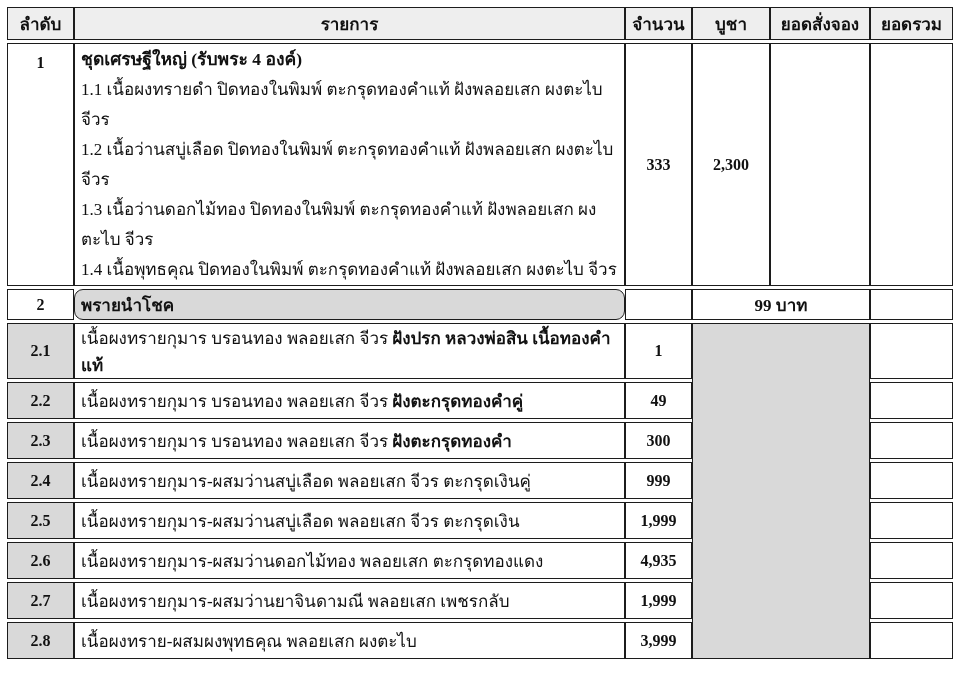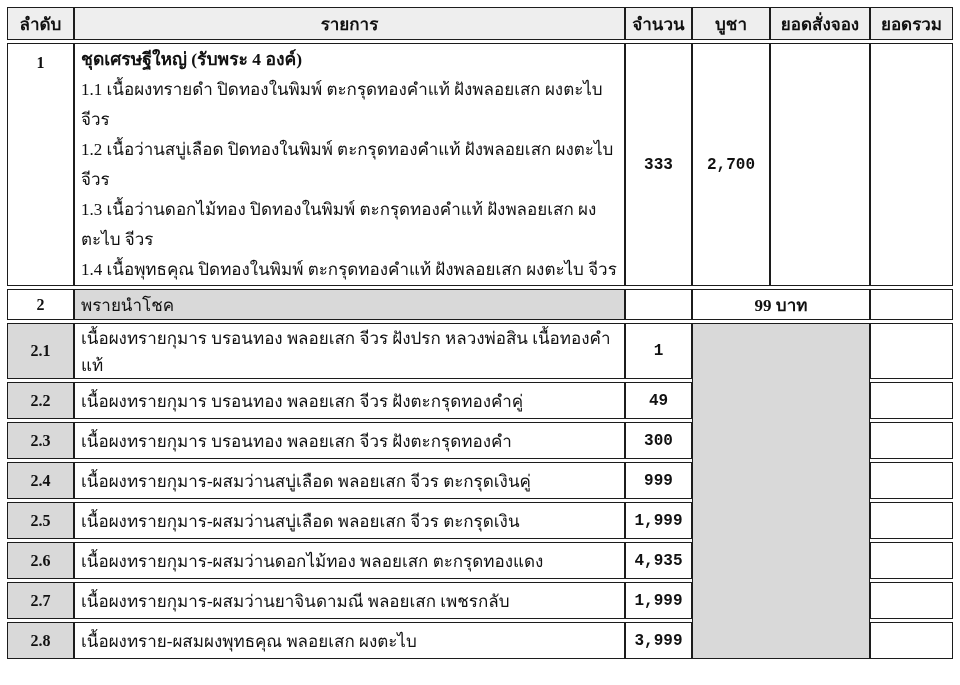--- a/index.html
+++ b/index.html
@@ -25,23 +25,23 @@
   th {
     background: #eeeeee;
     font-weight: bold;
     font-size: 17px;
     height: 33px;
     text-align: center;
   }
   td.no-cell { text-align: center; font-weight: bold; font-size: 16px; }
   td.shade { background: #d9d9d9; }
   td.item-cell { text-align: left; padding-left: 6px; font-size: 17px; }
-  td.num-cell { text-align: center; font-weight: bold; font-size: 16px; font-family: Liberation Mono, monospace; }
+  td.num-cell { text-align: center; font-weight: bold; font-size: 16px; }
   td.note-cell { text-align: center; font-weight: bold; font-size: 17px; }
-  .bold { font-weight: normal; }
+  .bold { font-weight: bold; border-radius: 9px; }
   
   tr.row-1 td { height: 153px; }
   tr.row-1 td.no-cell { vertical-align: top; padding-top: 10px; }
   tr.row-2 td { height: 31px; }
   tr.row-sub td { height: 37px; }
   .r1-title { font-weight: bold; font-size: 17.5px; line-height: 31px; }
   .r1-line { font-size: 17px; line-height: 30px; }
   .merged-gray { background: #d9d9d9; }
 </style>
 </head>
@@ -71,21 +71,21 @@
     <tr class="row-1">
       <td class="no-cell">1</td>
       <td class="item-cell">
         <div class="r1-title">ชุดเศรษฐีใหญ่ (รับพระ 4 องค์)</div>
         <div class="r1-line">1.1 เนื้อผงทรายดำ ปิดทองในพิมพ์ ตะกรุดทองคำแท้ ฝังพลอยเสก ผงตะไบ จีวร</div>
         <div class="r1-line">1.2 เนื้อว่านสบู่เลือด ปิดทองในพิมพ์ ตะกรุดทองคำแท้ ฝังพลอยเสก ผงตะไบ จีวร</div>
         <div class="r1-line">1.3 เนื้อว่านดอกไม้ทอง ปิดทองในพิมพ์ ตะกรุดทองคำแท้ ฝังพลอยเสก ผงตะไบ จีวร</div>
         <div class="r1-line">1.4 เนื้อพุทธคุณ ปิดทองในพิมพ์ ตะกรุดทองคำแท้ ฝังพลอยเสก ผงตะไบ จีวร</div>
       </td>
       <td class="num-cell">333</td>
-      <td class="num-cell">2,700</td>
+      <td class="num-cell">2,300</td>
       <td></td>
       <td></td>
     </tr>
 
     <tr class="row-2">
       <td class="no-cell">2</td>
       <td class="item-cell shade bold">พรายนำโชค</td>
       <td></td>
       <td class="note-cell" colspan="2">99 บาท</td>
       <td></td>

